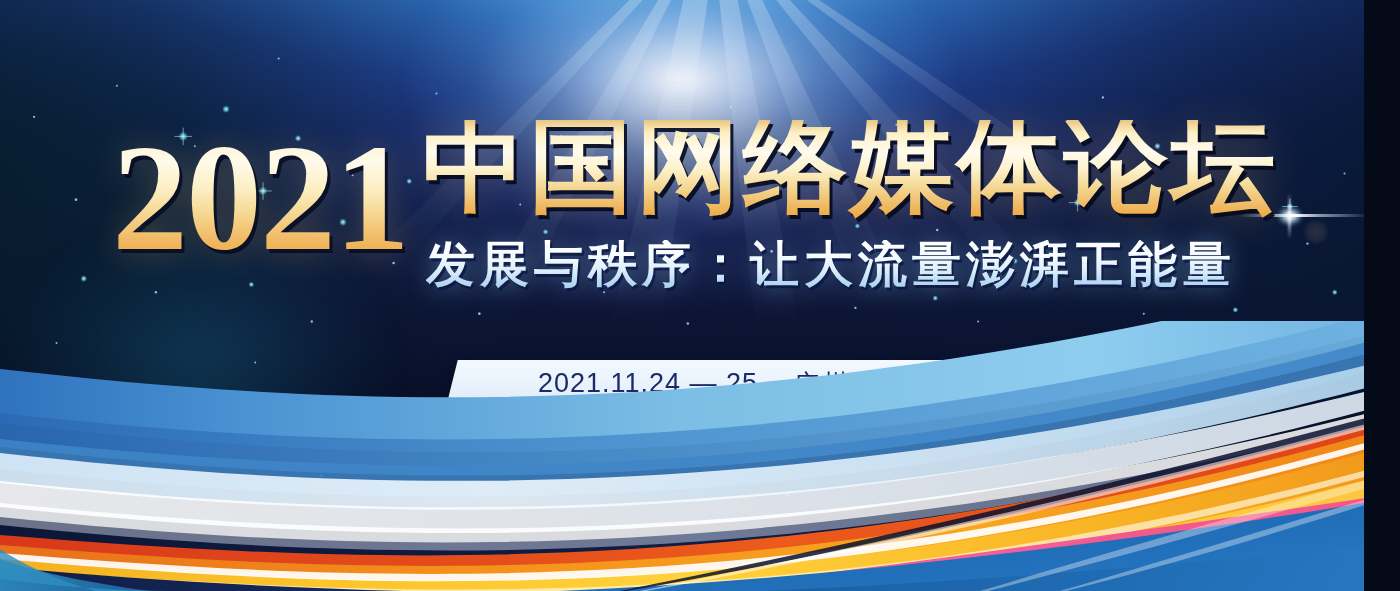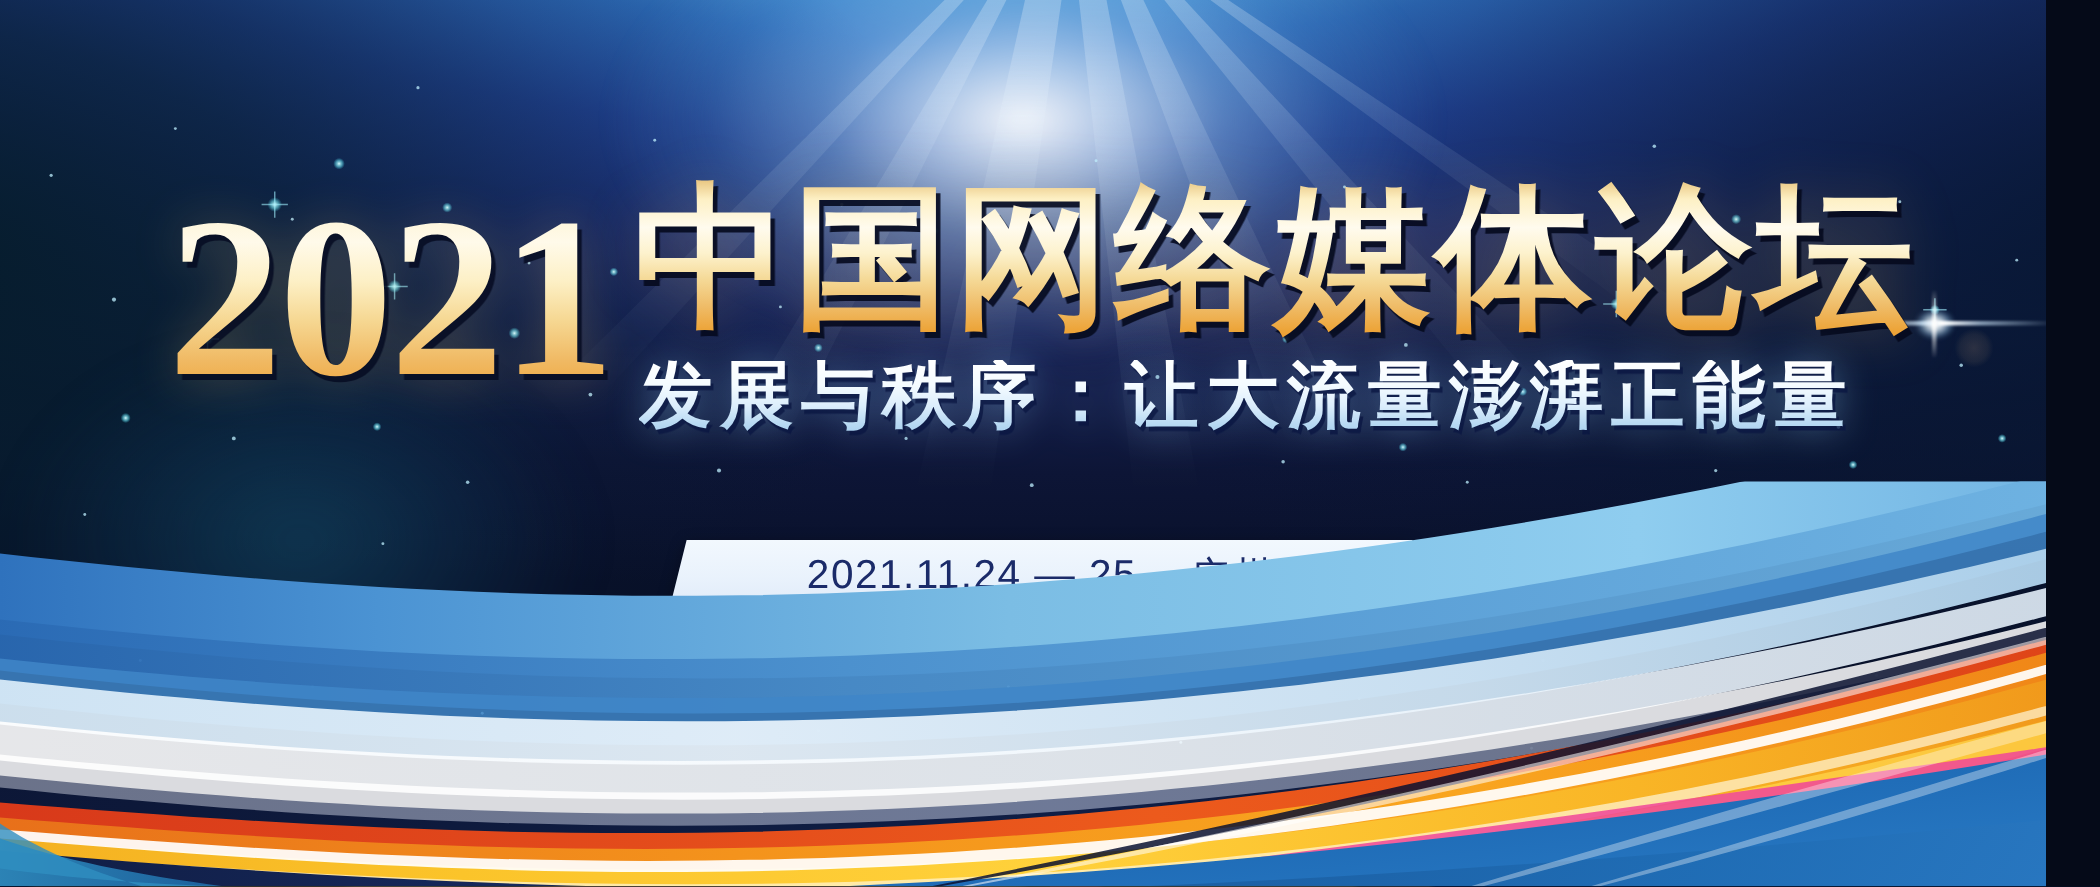--- a/index.html
+++ b/index.html
@@ -86,21 +86,21 @@
     margin-left:-10px; margin-top:4px;
     background:linear-gradient(to bottom,
         #f6dca0 0%, #fdf3d2 10%, #fffaea 26%, #fdf0c6 43%,
         #f6d893 60%, #f0b963 78%, #efa73f 92%, #f0a23a 100%);
     -webkit-background-clip:text; background-clip:text;
     color:transparent; -webkit-text-fill-color:transparent;
     filter:drop-shadow(3px 4px 0 rgba(6,12,34,0.85)) drop-shadow(0 0 16px rgba(255,205,120,0.22));
   }
   .cn-block{ margin-left:14px; margin-top:2px; }
   .cn-title{
-    font-family:Liberation Serif, serif;
+    font-family:Liberation Mono, monospace;
     font-size:104px; font-weight:700; line-height:1.02;
     letter-spacing:3px;
     background:linear-gradient(to bottom,
         #e9c681 0%, #fdf0c4 12%, #fffbee 30%, #fdf2cd 46%,
         #f5da98 62%, #efbb66 80%, #eda53a 94%, #ee9f33 100%);
     -webkit-background-clip:text; background-clip:text;
     color:transparent; -webkit-text-fill-color:transparent;
     filter:drop-shadow(3px 4px 0 rgba(5,10,30,0.9)) drop-shadow(0 0 18px rgba(255,200,110,0.2));
   }
   .cn-sub{

